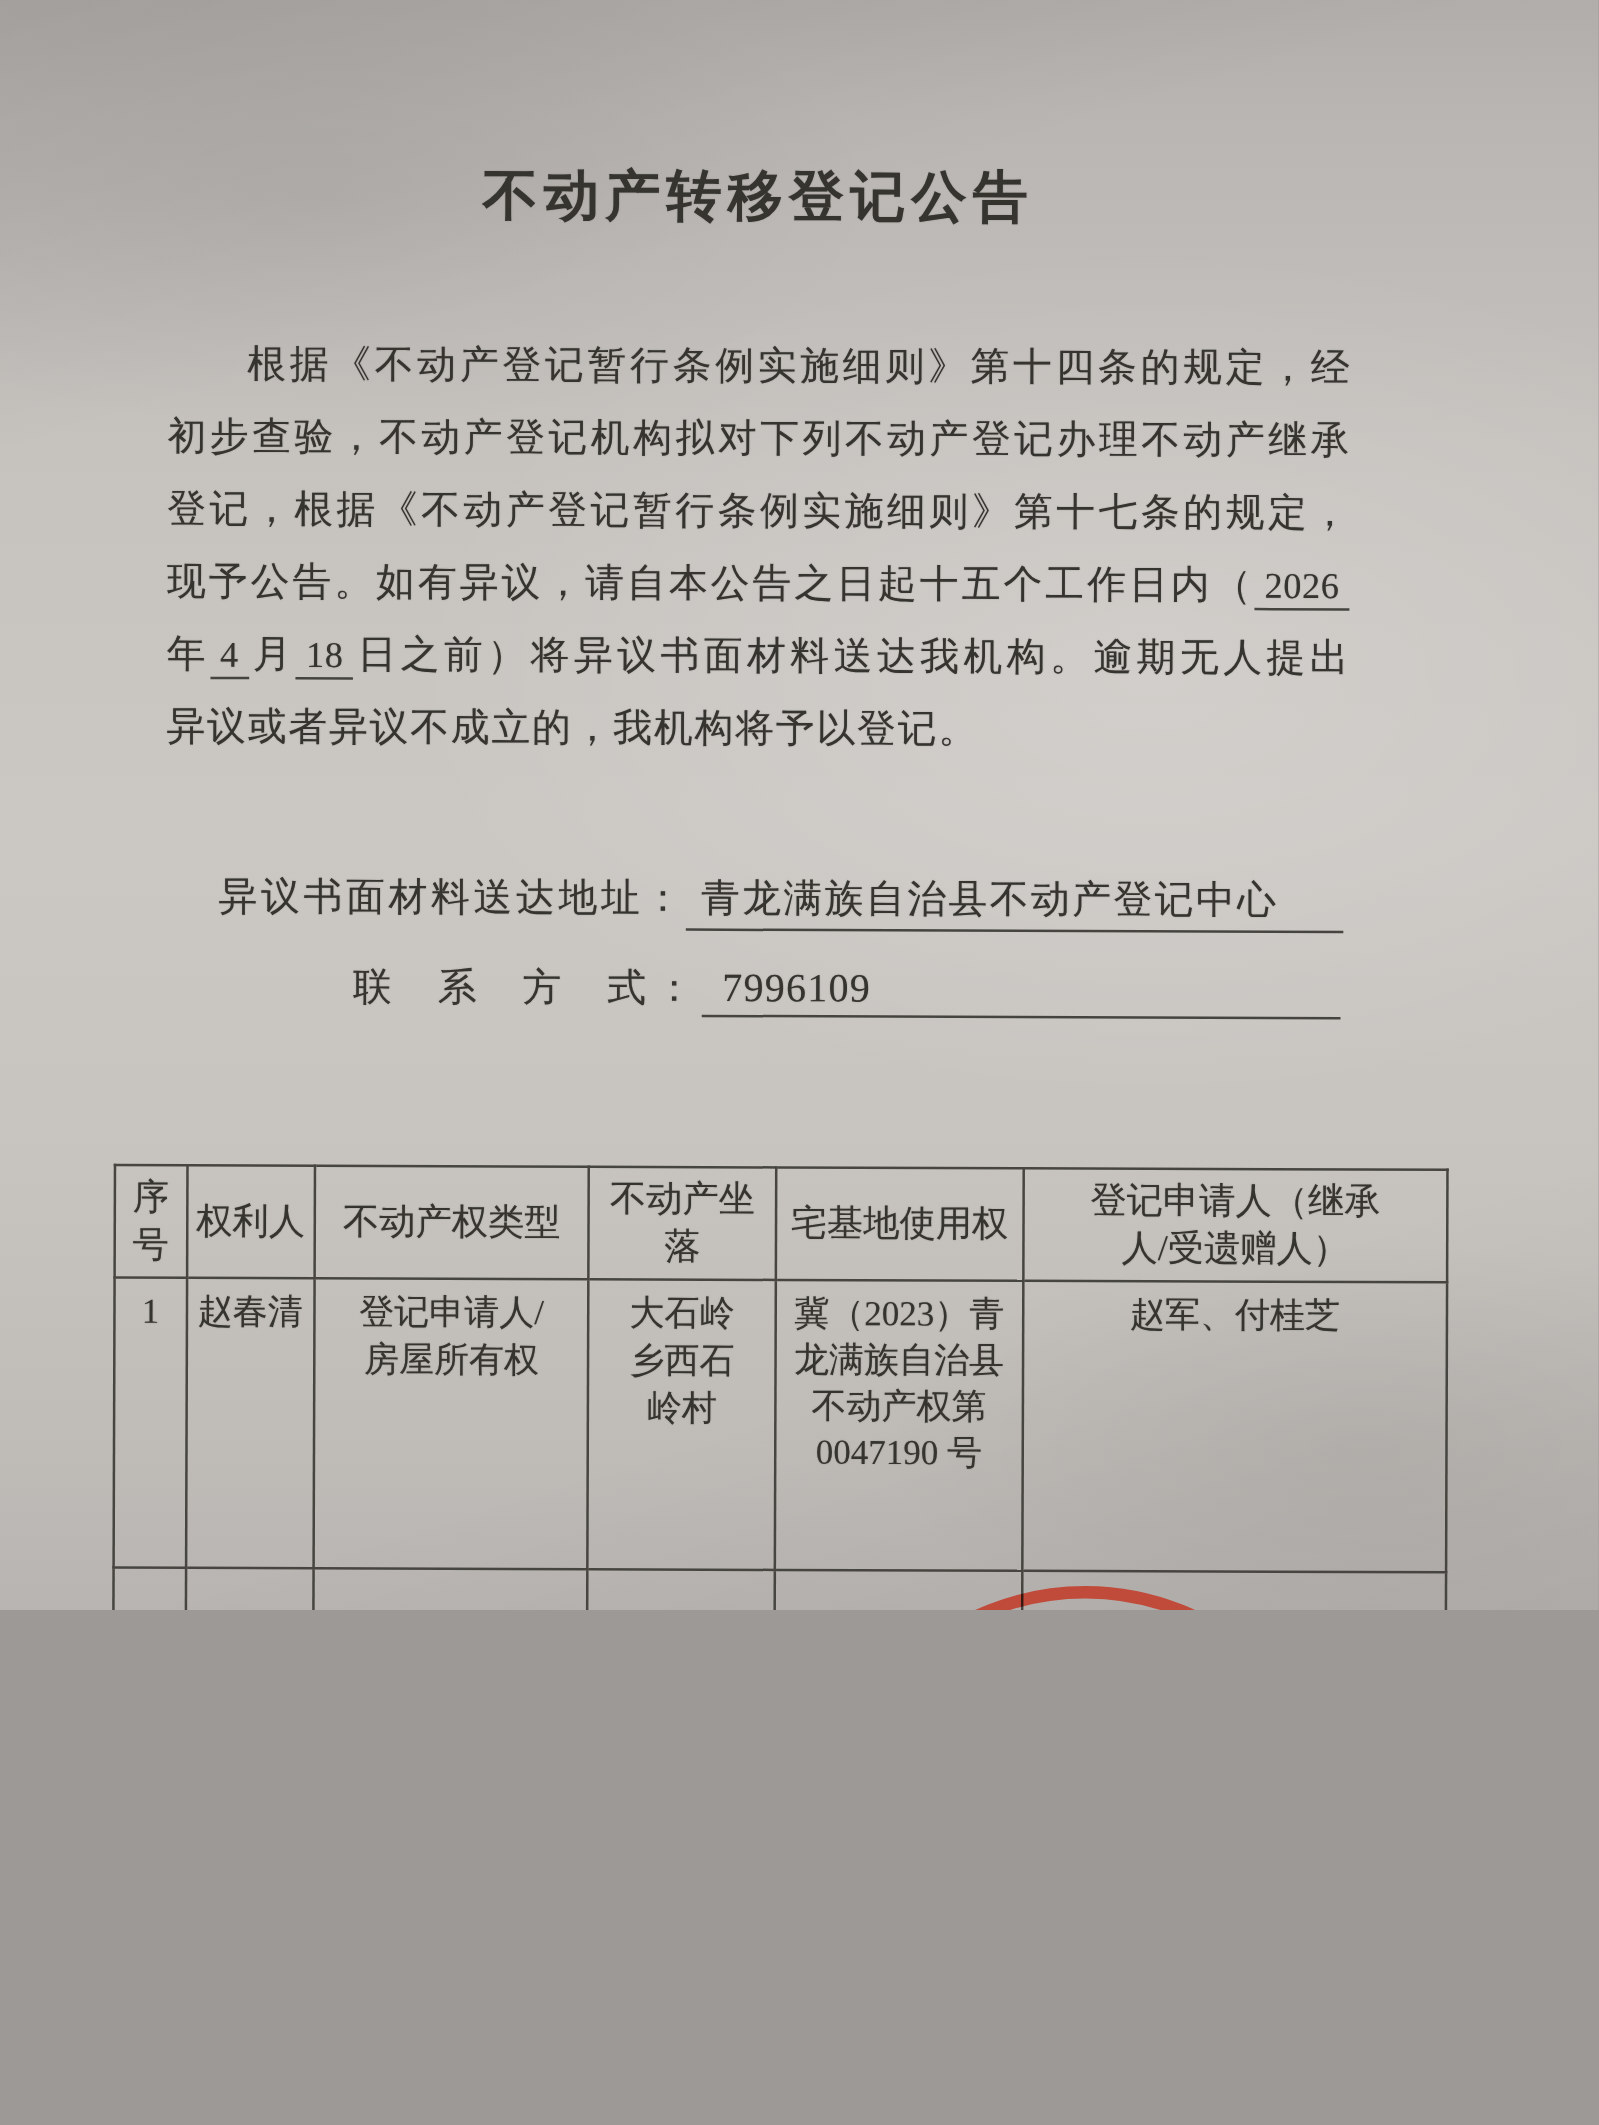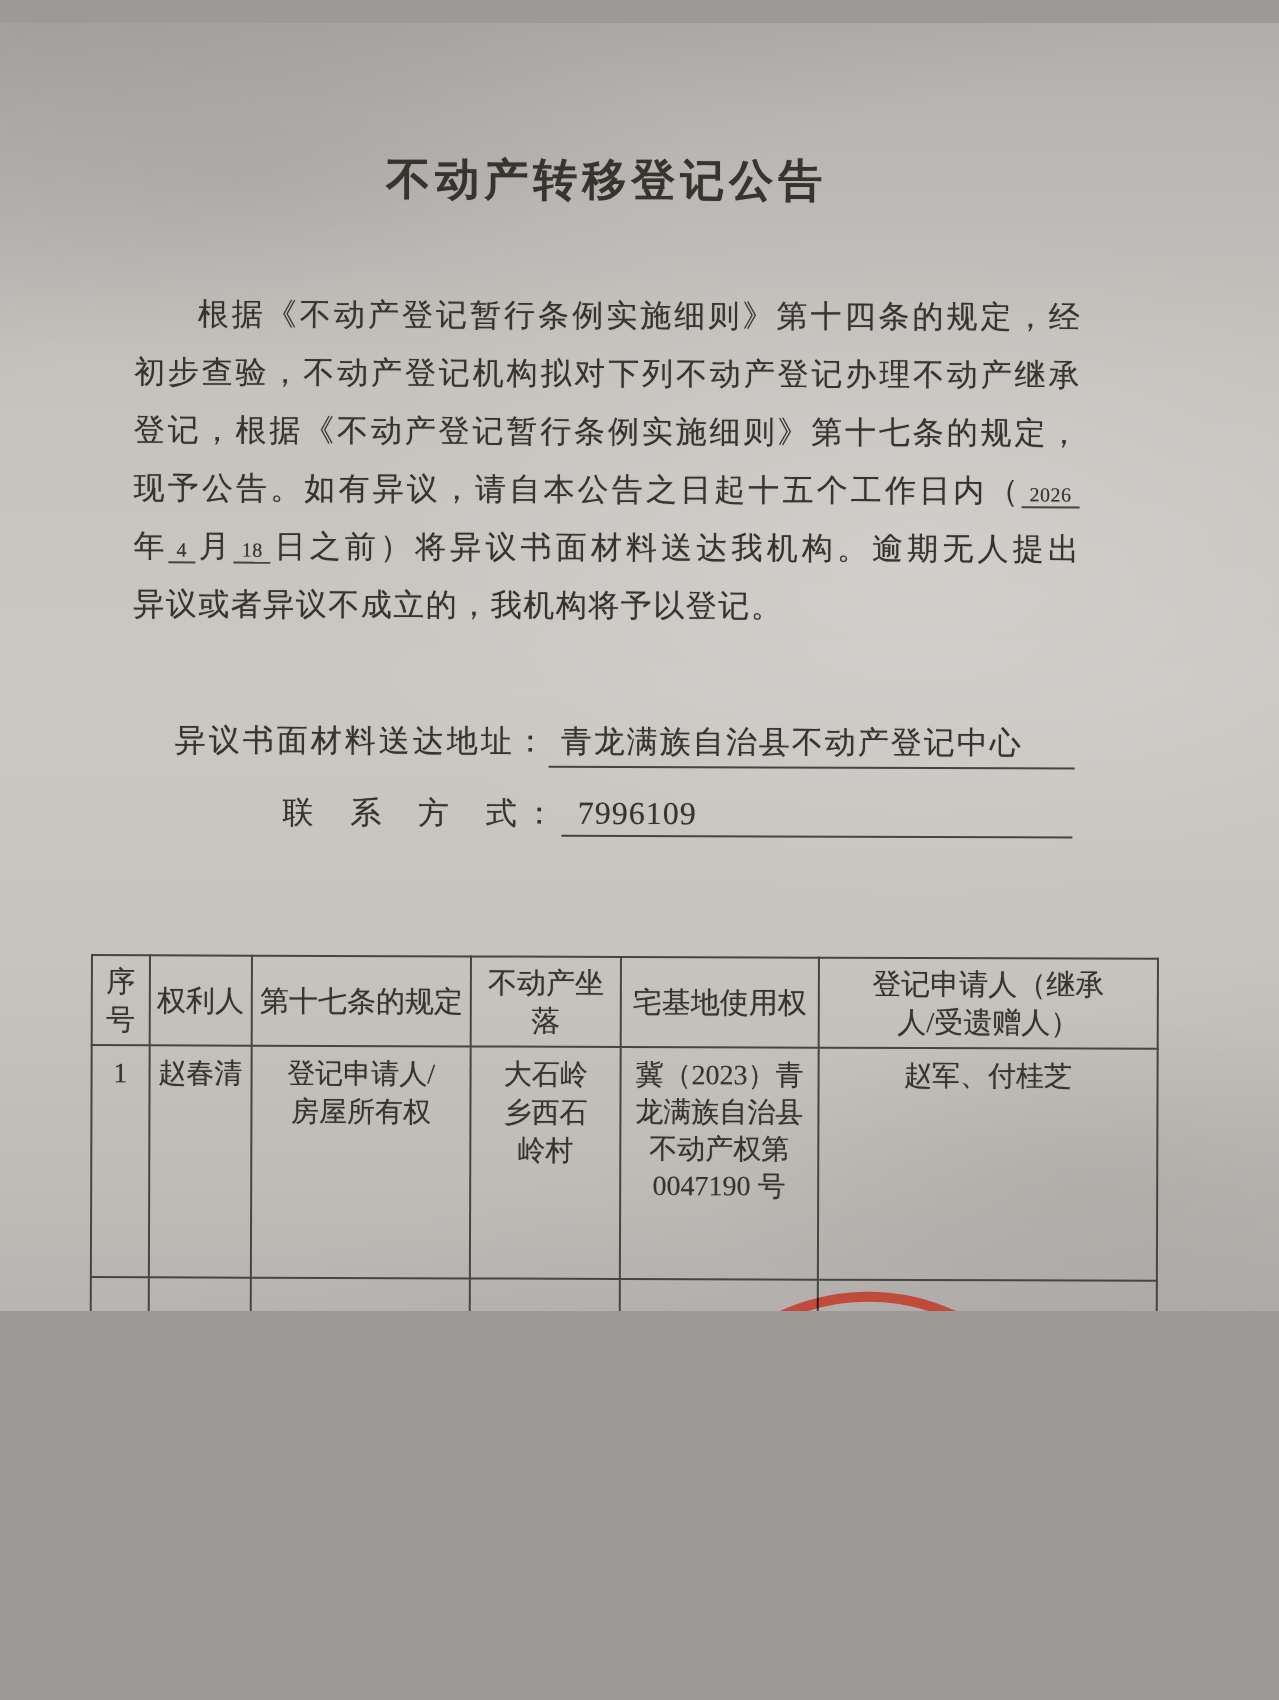--- a/index.html
+++ b/index.html
@@ -6,34 +6,33 @@
   .page{
     position:relative;width:1279px;height:1288px;overflow:hidden;
     font-family:"Liberation Serif","DejaVu Serif",serif;
     color:#35342f;
     background:
       radial-gradient(ellipse 980px 560px at 72% 42%, rgba(255,255,255,.16), transparent 62%),
       radial-gradient(ellipse 700px 300px at 20% 12%, rgba(0,0,0,.05), transparent 65%),
       radial-gradient(ellipse 600px 260px at 85% 90%, rgba(0,0,0,.05), transparent 65%),
       linear-gradient(163deg, rgba(0,0,0,.08), transparent 22%, transparent 78%, rgba(0,0,0,.05)),
       linear-gradient(180deg,#b1adaa 0%,#b9b5b2 7%,#c6c2be 28%,#cbc7c3 52%,#c7c3bf 72%,#bfbbb7 90%,#b8b4b1 100%);
-    margin-top: 23px;
   }
   .content{position:absolute;inset:0;transform:rotate(.2deg);}
   .ink{color:#35342f;text-shadow:0 0 1px rgba(50,48,44,.45);}
   .doc-title{
     position:absolute;top:128px;left:133px;width:944px;text-align:center;
     font-size:44px;font-weight:700;letter-spacing:5px;
   }
   .para{position:absolute;top:268px;left:133px;width:946px;font-size:31px;letter-spacing:.5px;}
   .pline{height:58px;line-height:50px;text-align:justify;text-align-last:justify;white-space:nowrap;}
   .pline.first{text-indent:2.05em;}
   .pline.last{text-align-last:left;letter-spacing:1.5px;}
   .uline{border-bottom:2.5px solid #45443f;padding:0 8px 1px 8px;}
-  .uline.num{font-size:20px;}
+  .uline.num{font-size:29px;}
   .addr-line{position:absolute;top:698px;left:175px;font-size:31px;white-space:nowrap;}
   .addr-label{letter-spacing:3px;}
   .addr-value{display:inline-block;min-width:500px;border-bottom:2.5px solid #45443f;
     padding:0 14px 3px 12px;letter-spacing:2px;}
   .contact-line{position:absolute;top:770px;left:283px;font-size:31px;white-space:nowrap;}
   .contact-label{letter-spacing:7px;word-spacing:15px;}
   .contact-value{display:inline-block;min-width:495px;border-bottom:2.5px solid #45443f;
     padding:0 0 3px 16px;letter-spacing:1px;font-size:32px;}
   table.reg{
     position:absolute;top:933px;left:92px;width:1068px;
@@ -85,21 +84,21 @@
           <col style="width:9.6%">
           <col style="width:20.6%">
         <col style="width:14%">
           <col style="width:18.6%">
           <col style="width:31.8%">
       </colgroup>
       <tbody>
           <tr style="height:90px">
         <th>序号</th>
         <th>权利人</th>
-        <th>第十七条的规定</th>
+        <th>不动产权类型</th>
         <th>不动产坐落</th>
         <th>宅基地使用权</th>
         <th class="h5">登记申请人（继承人/受遗赠人）</th>
       </tr>
       <tr class="datarow" style="height:232px">
         <td>1</td>
         <td>赵春清</td>
         <td class="c3">登记申请人/房屋所有权</td>
         <td class="c3">大石岭乡西石岭村</td>
         <td class="c4">冀（2023）青龙满族自治县不动产权第 0047190 号</td>

